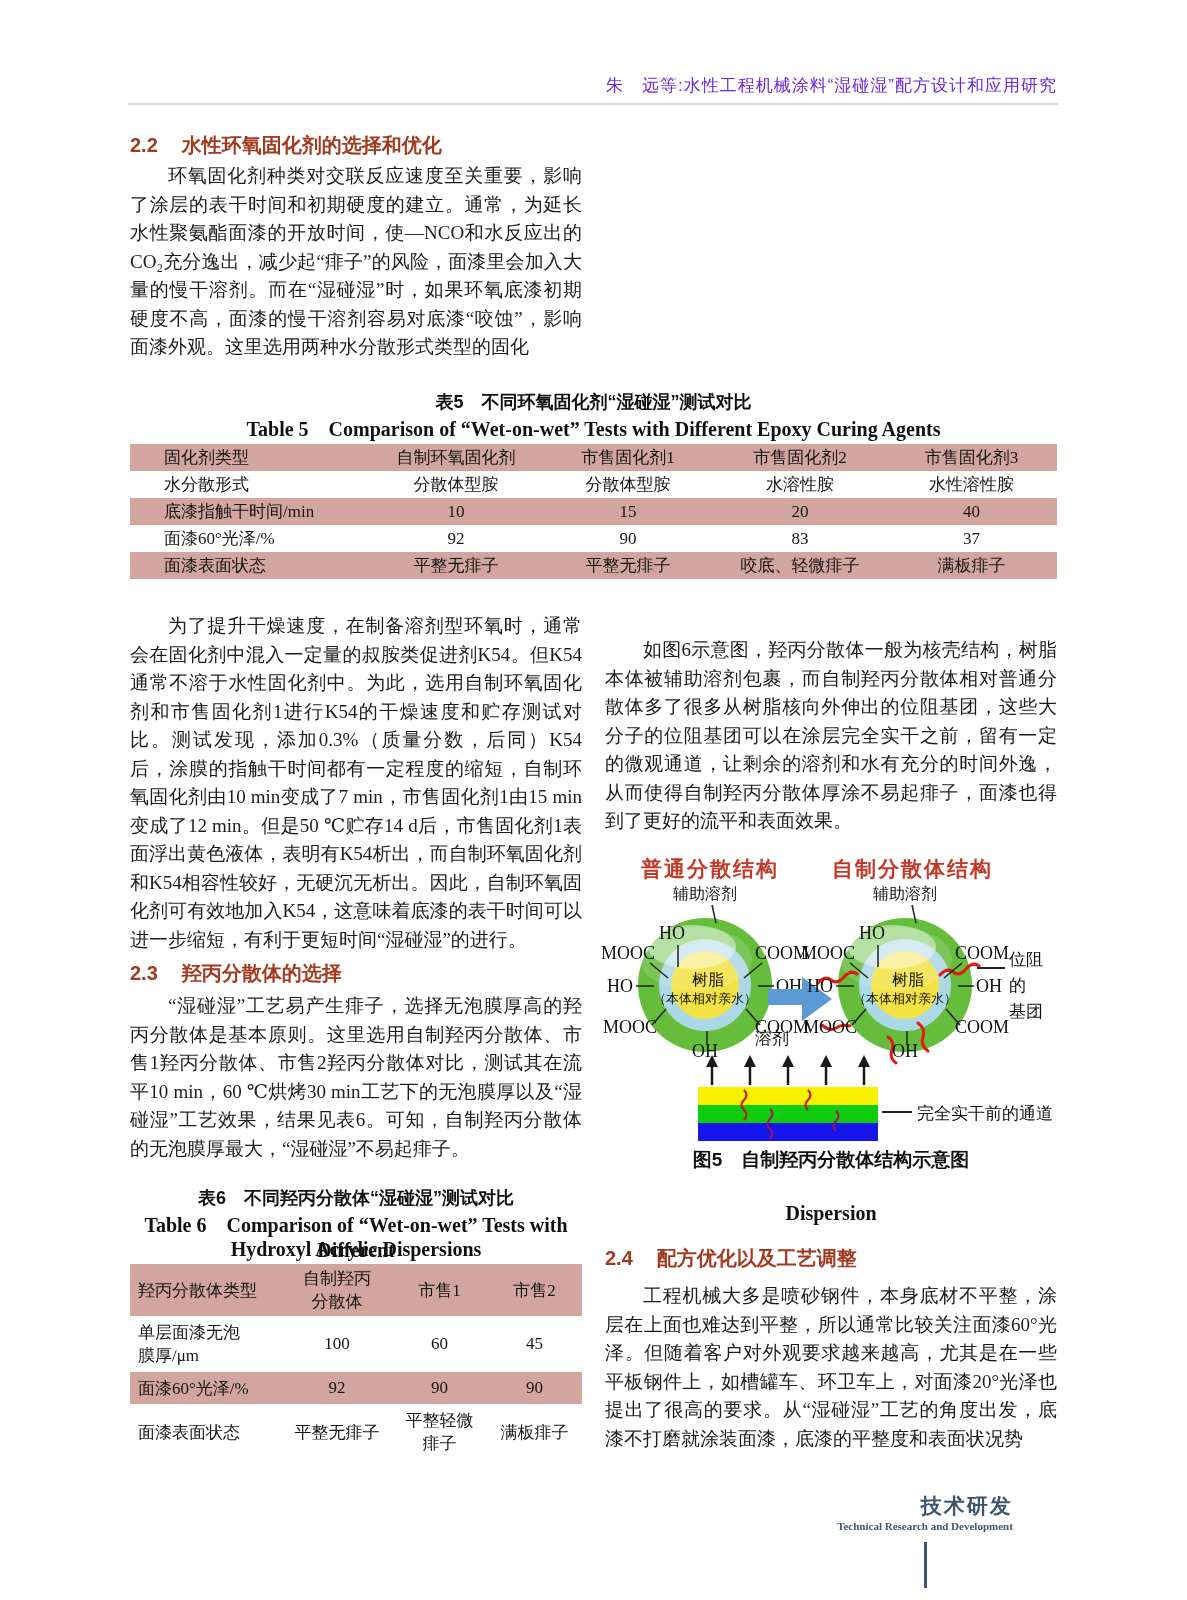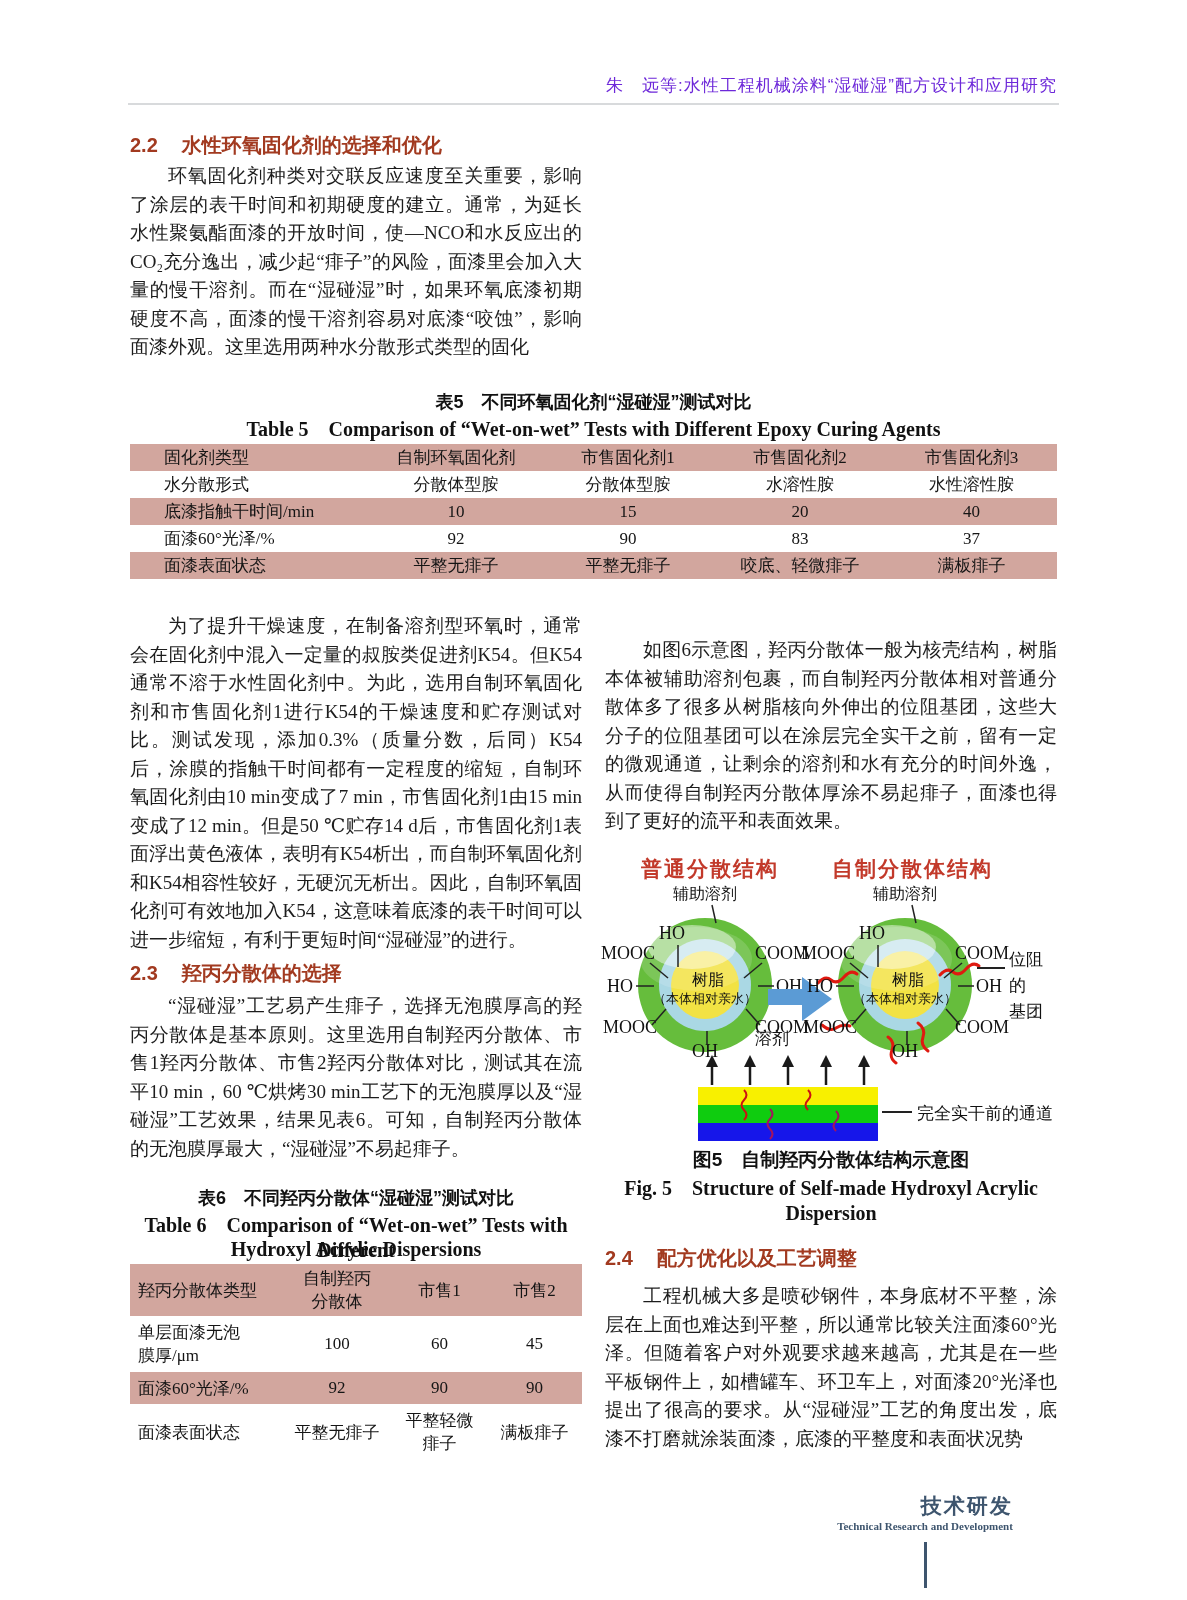--- a/index.html
+++ b/index.html
@@ -274,21 +274,20 @@
           <path d="M72,22 q5,5 0,10 t0,10 t0,10"></path>
           <path d="M138,24 q5,5 0,10 t0,10"></path>
         </g>
       </svg>
     </div>
 
     <div class="abs dash" style="left:277px;top:256px;width:30px;"></div>
     <div class="abs fig-label" style="left:312px;top:247px;width:150px;">完全实干前的通道</div>
 
     <div class="abs cap-zh" style="left:0;top:292px;width:452px;font-size:19px;">图5　自制羟丙分散体结构示意图</div>
-    <div class="abs cap-en" style="left:0;top:320px;width:452px;">Fig. 5　Structure of Self-made Hydroxyl Acrylic</div>
     <div class="abs cap-en" style="left:0;top:347px;width:452px;">Dispersion</div>
   </div>
 
   <div class="abs sec-head" style="left:605px;top:1245px;">
     <span class="sec-num">2.4</span><span>配方优化以及工艺调整</span>
   </div>
 
   <div class="abs para indent" style="left:605px;top:1282px;">工程机械大多是喷砂钢件，本身底材不平整，涂层在上面也难达到平整，所以通常比较关注面漆60°光泽。但随着客户对外观要求越来越高，尤其是在一些平板钢件上，如槽罐车、环卫车上，对面漆20°光泽也提出了很高的要求。从“湿碰湿”工艺的角度出发，底漆不打磨就涂装面漆，底漆的平整度和表面状况势</div>
 
   <div class="abs footer">

